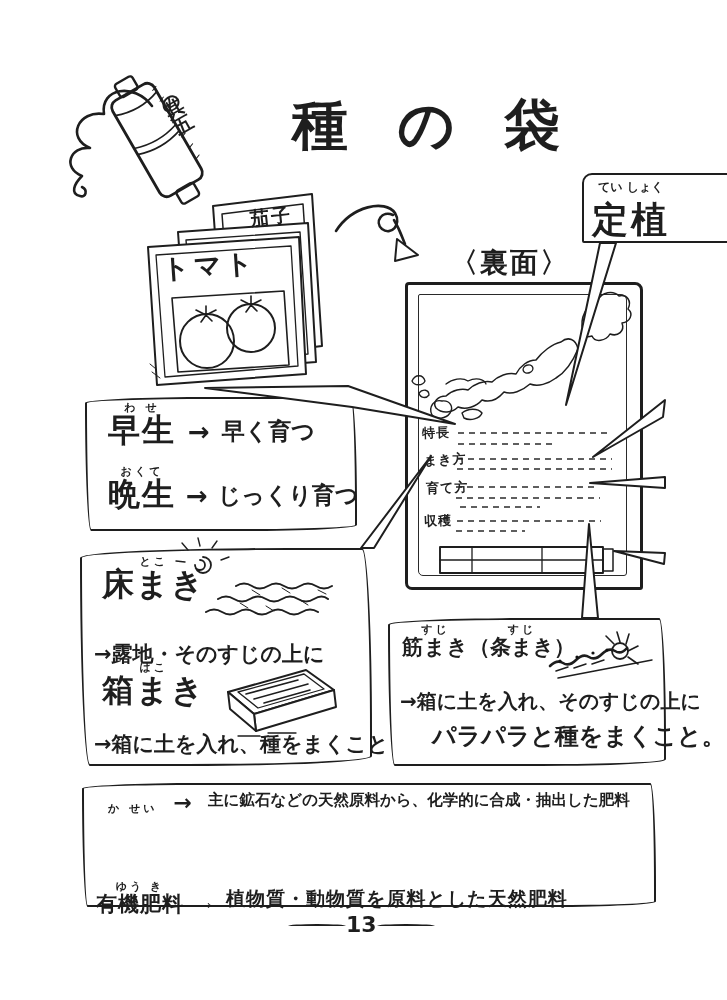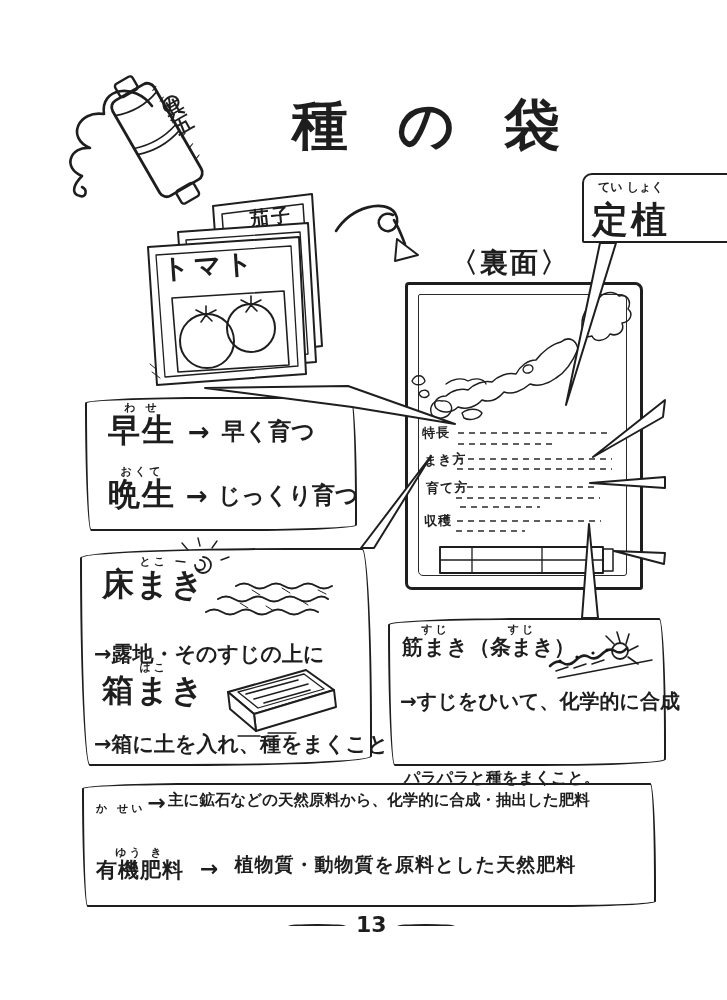--- a/index.html
+++ b/index.html
@@ -19,21 +19,21 @@
   .rg{display:inline-flex;flex-direction:column;align-items:center;vertical-align:bottom;}
   .kanji-lg{font-size:32px;font-weight:700;line-height:1.05;letter-spacing:2px;}
   .kanji-md{font-size:21px;font-weight:700;line-height:1.05;letter-spacing:1px;}
   .arrow{font-size:26px;font-weight:600;}
   .desc{font-size:21px;font-weight:600;}
   .flabel{font-size:13px;font-weight:700;letter-spacing:1px;color:#222;}
   svg{position:absolute;left:0;top:0;z-index:10;pointer-events:none;}
   .ink{stroke:#1e1e1e;fill:none;stroke-linecap:round;stroke-linejoin:round;}
   .wedge{fill:#ffffff;stroke:#1e1e1e;stroke-width:2;stroke-linejoin:round;}
   .dashline{stroke:#2a2a2a;stroke-width:1.7;stroke-dasharray:6 5;}
-  .pagenum{display:flex;align-items:center;gap:10px;}
+  .pagenum{display:flex;align-items:center;}
   .pagenum .bar{width:58px;border-top:2px solid #1e1e1e;border-radius:50%/100% 100% 0 0;}
 </style>
 </head>
 <body>
 
 <div id="page">
 
   <div class="txt" style="left:292px;top:88px;font-size:56px;font-weight:600;word-spacing:22px;letter-spacing:4px;">種 の 袋</div>
 
   <div class="txt" style="left:134px;top:90px;width:46px;transform:rotate(-30deg);display:flex;flex-direction:column;align-items:center;font-size:19px;font-weight:700;line-height:1.25;writing-mode:vertical-rl;">其の五</div>
@@ -90,32 +90,32 @@
   <div class="txt" style="left:402px;top:624px;display:flex;align-items:flex-end;">
     <span class="rg">
       <span class="furi">すじ</span>
       <span class="kanji-md">筋まき</span>
     </span>
     <span class="rg">
       <span class="furi">すじ</span>
       <span class="kanji-md" style="letter-spacing:0;">（条まき）</span>
     </span>
   </div>
-  <div class="txt desc" style="left:400px;top:688px;font-size:20px;">→すじをひいて、化学的に合成</div>
-  <div class="txt desc" style="left:404px;top:720px;font-size:16px;margin-top:48px;">パラパラと種をまくこと。</div>
+  <div class="txt desc" style="left:400px;top:688px;font-size:20px;">→箱に土を入れ、そのすじの上に</div>
+  <div class="txt desc" style="left:432px;top:720px;font-size:24px;">パラパラと種をまくこと。</div>
 
   <div class="abs hand" style="left:82px;top:783px;width:570px;height:120px;"></div>
-  <div class="txt" style="left:96px;top:790px;display:flex;align-items:flex-end;gap:2px;">
+  <div class="txt" style="left:108px;top:790px;display:flex;align-items:flex-end;gap:16px;">
     <span class="rg">
       <span class="furi">か せい</span>
     </span>
     <span class="arrow" style="font-size:22px;">→</span>
     <span style="font-size:15.5px;font-weight:600;padding-bottom:4px;">主に鉱石などの天然原料から、化学的に合成・抽出した肥料</span>
   </div>
-  <div class="txt" style="left:96px;top:847px;display:flex;align-items:flex-end;gap:16px;">
+  <div class="txt" style="left:96px;top:881px;display:flex;align-items:flex-end;gap:10px;font-family:Liberation Serif, serif;">
     <span class="rg">
       <span class="furi">ゆう き</span>
       <span class="kanji-md">有機肥料</span>
     </span>
     <span class="arrow" style="font-size:22px;">→</span>
     <span style="font-size:19px;font-weight:600;padding-bottom:3px;letter-spacing:1px;">植物質・動物質を原料とした天然肥料</span>
   </div>
 
   <div class="txt pagenum" style="left:288px;top:912px;">
     <span class="bar"></span>

